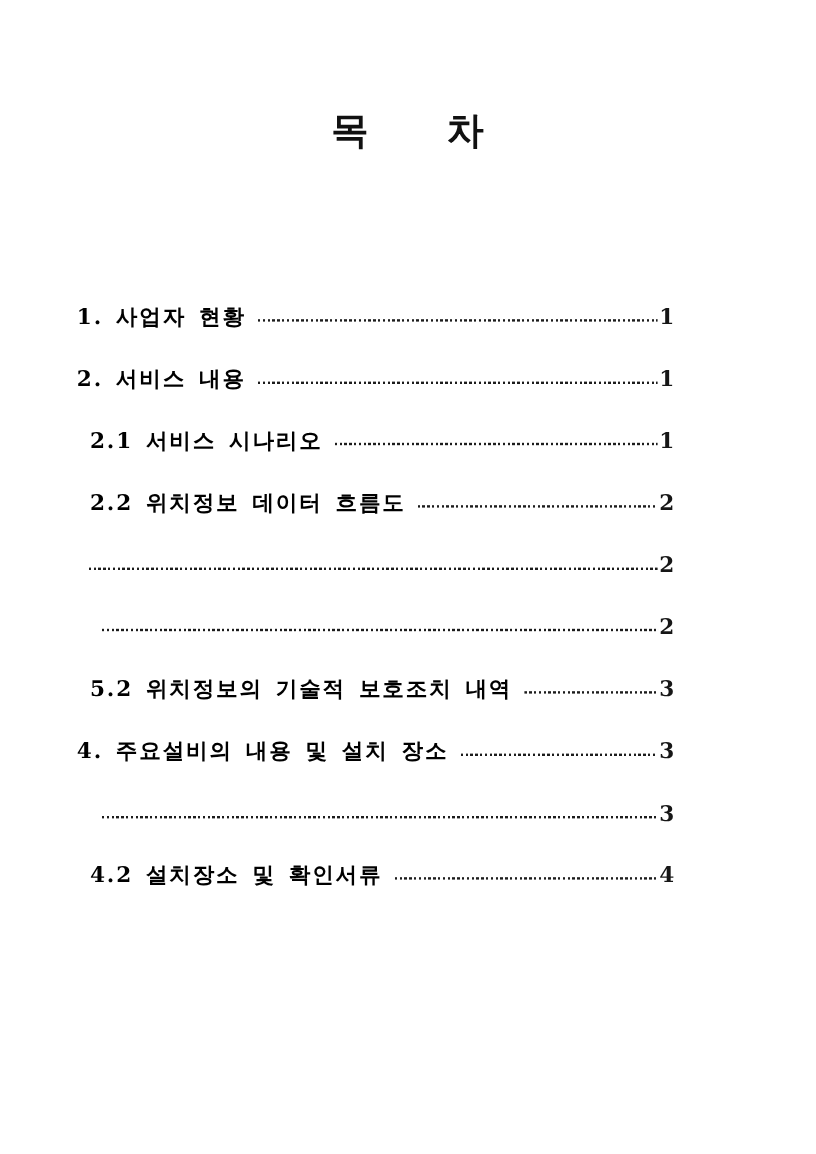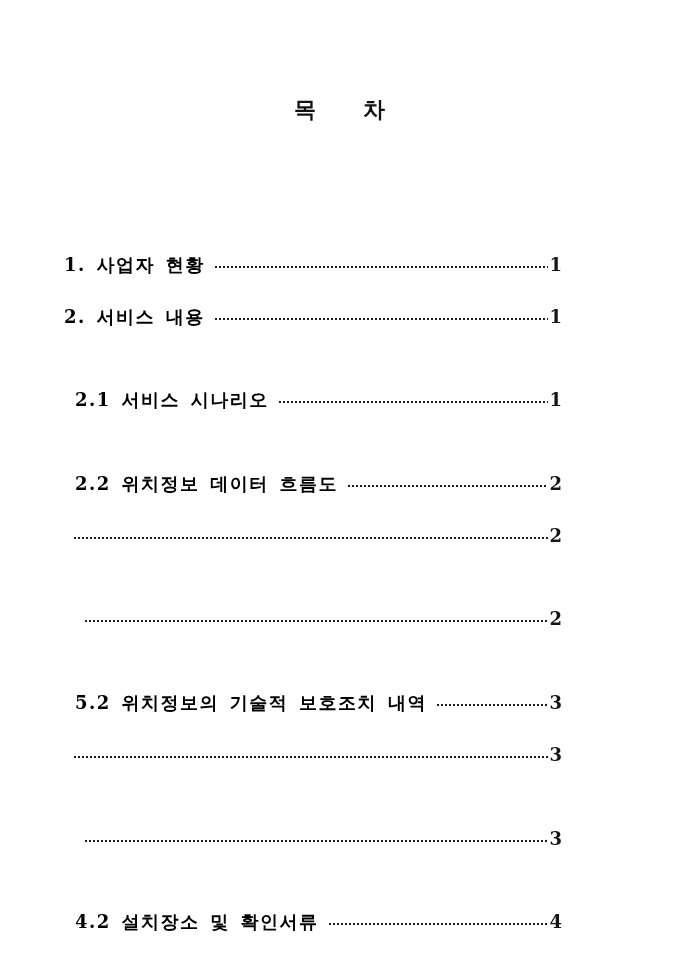--- a/index.html
+++ b/index.html
@@ -16,41 +16,40 @@
     font-family: "DejaVu Serif", "Liberation Serif", serif;
     color: #161616;
   }
   .doc-title {
     position: absolute;
     top: 94px;
     left: 0;
     right: 0;
     margin: 0;
     text-align: center;
-    font-size: 22px;
+    font-size: 31px;
     line-height: 31px;
     font-weight: bold;
     letter-spacing: 1px;
     white-space: pre;
     color: #111111;
   }
   .toc {
     position: absolute;
     left: 64px;
     top: 255px;
     width: 498px; 
   }
   .toc-row {
     display: flex;
     align-items: flex-start;
     height: 51.7px;
   }
   .toc-row.level-2 {
     padding-left: 11px;
-    margin-top: 32px;
   }
   .toc-label {
     font-size: 18px;
     line-height: 20px;
     font-weight: bold;
     letter-spacing: 1.5px;
     word-spacing: 3px;
     white-space: nowrap;
     color: #000000;
   }
@@ -115,20 +114,21 @@
       <span class="toc-page">2</span>
     </div>
 
     <div class="toc-row level-2">
       <span class="toc-label">5.2 위치정보의 기술적 보호조치 내역</span>
       <span class="toc-leader"></span>
       <span class="toc-page">3</span>
     </div>
 
     <div class="toc-row level-1">
+      <span class="toc-label">4. 주요설비의 내용 및 설치 장소</span>
       <span class="toc-leader"></span>
       <span class="toc-page">3</span>
     </div>
 
     <div class="toc-row level-2">
       <span class="toc-leader"></span>
       <span class="toc-page">3</span>
     </div>
 
     <div class="toc-row level-2">

